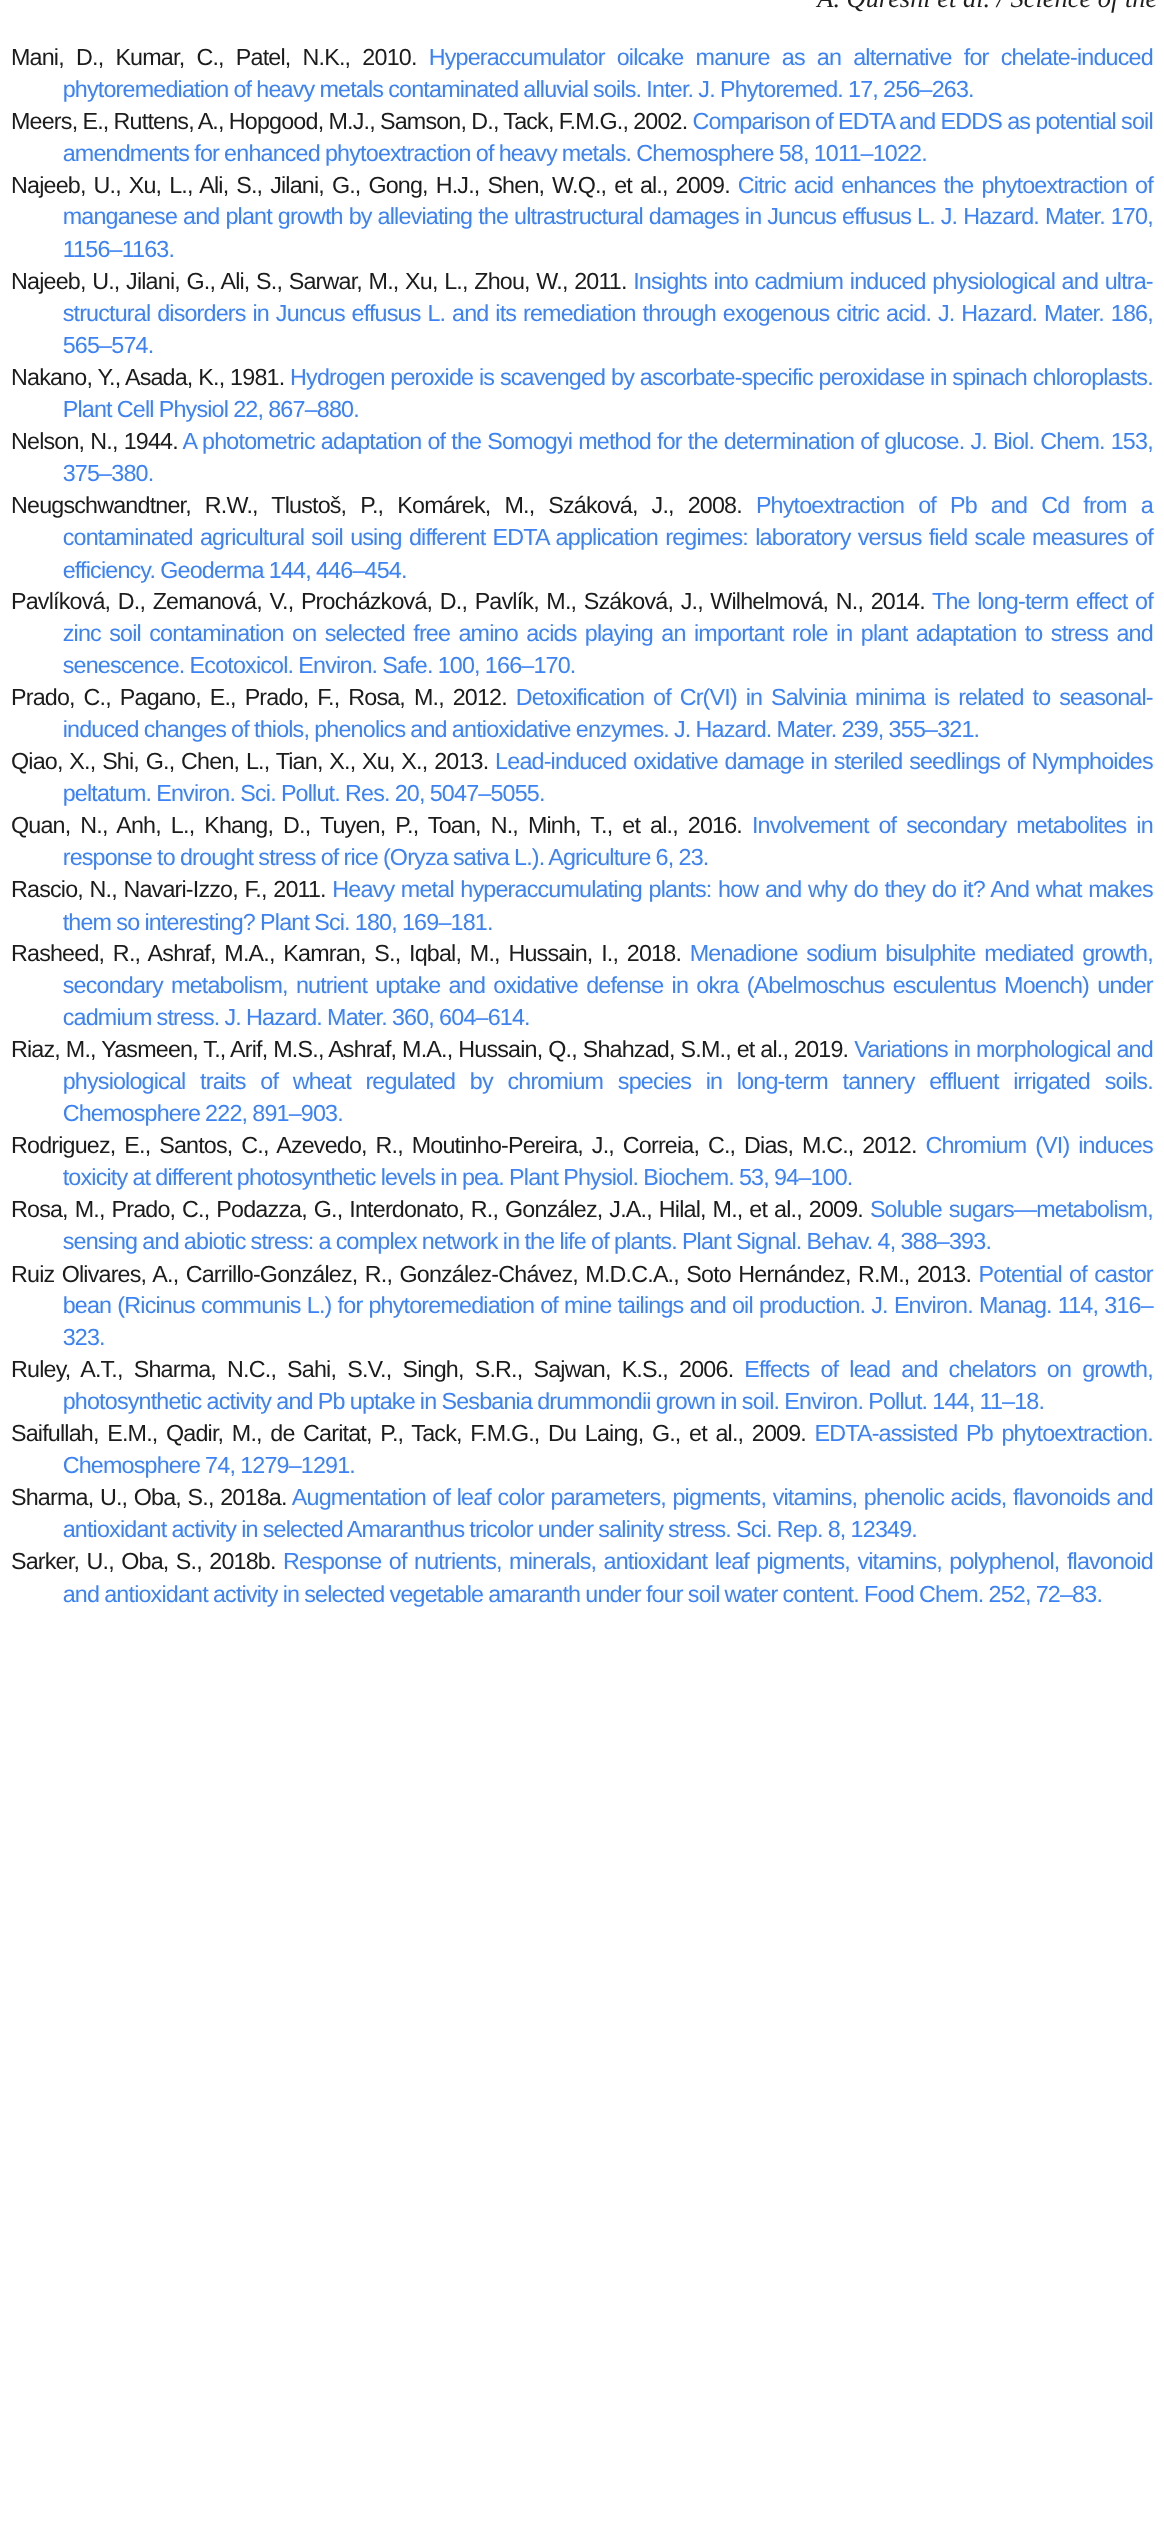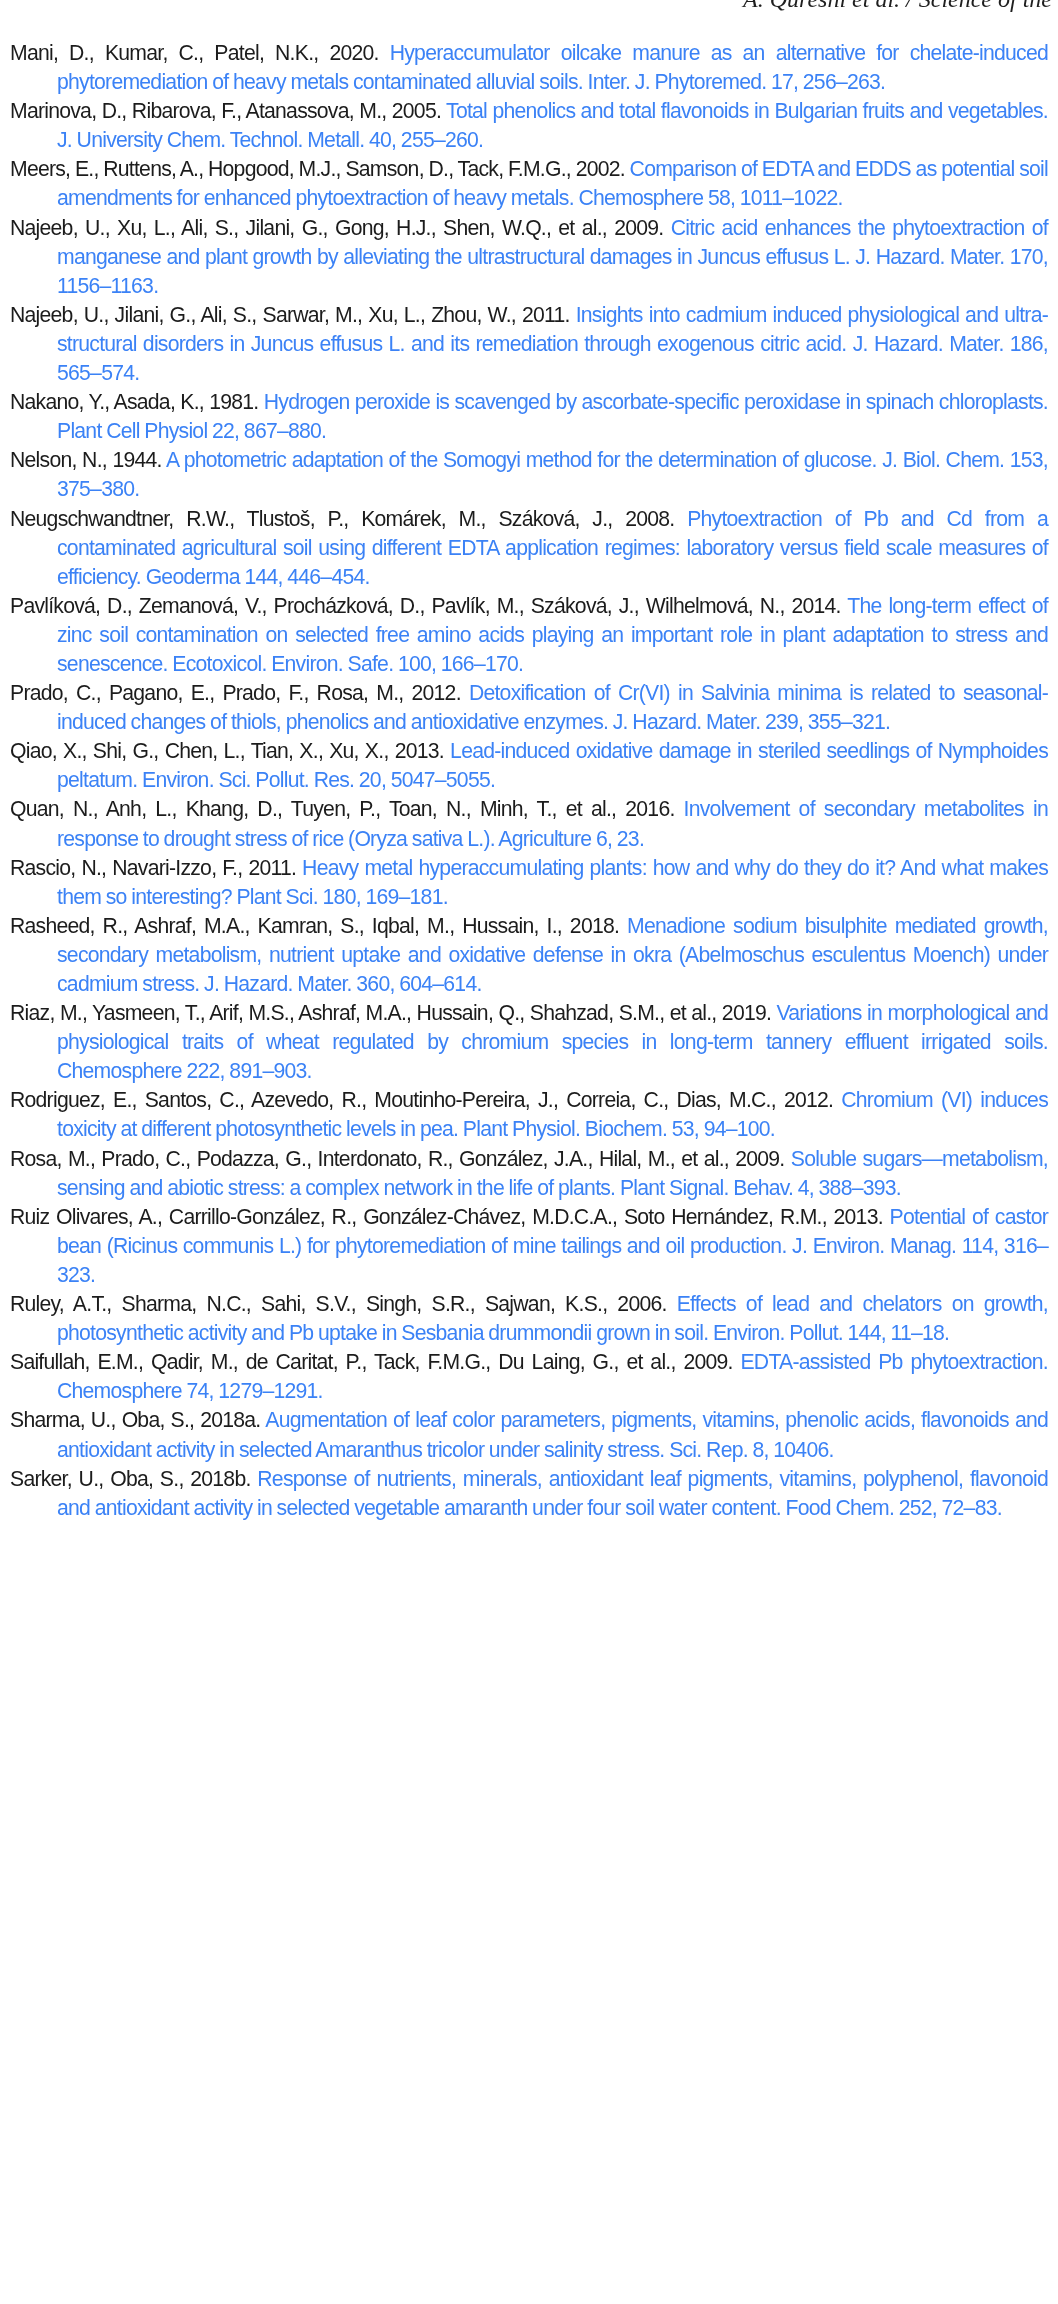--- a/index.html
+++ b/index.html
@@ -29,35 +29,34 @@
   }
   .ref .link { color: #3b82f6; cursor: pointer; }
   .ref .it { }
 </style>
 </head>
 <body>
 
 <div class="running-head">A. Qureshi et al. / Science of the</div>
 
 <div class="refs" id="refs">
-    <div class="ref"><span>Mani, D., Kumar, C., Patel, N.K., 2020. </span><span class="link"><span>Hyperaccumulator oilcake manure as an alternative for chelate-induced phytoremediation of heavy metals contaminated alluvial soils. Inter. J. Phytoremed. 17, 256–263.</span></span></div>
-    <div class="ref"><span>Marinova, D., Ribarova, F., Atanassova, M., 2005. </span><span class="link"><span>Total phenolics and total flavonoids in Bulgarian fruits and vegetables. J. University Chem. Technol. Metall. 40, 255–260.</span></span></div>
+    <div class="ref"><span>Mani, D., Kumar, C., Patel, N.K., 2010. </span><span class="link"><span>Hyperaccumulator oilcake manure as an alternative for chelate-induced phytoremediation of heavy metals contaminated alluvial soils. Inter. J. Phytoremed. 17, 256–263.</span></span></div>
     <div class="ref"><span>Meers, E., Ruttens, A., Hopgood, M.J., Samson, D., Tack, F.M.G., 2002. </span><span class="link"><span>Comparison of EDTA and EDDS as potential soil amendments for enhanced phytoextraction of heavy metals. Chemosphere 58, 1011–1022.</span></span></div>
     <div class="ref"><span>Najeeb, U., Xu, L., Ali, S., Jilani, G., Gong, H.J., Shen, W.Q., et al., 2009. </span><span class="link"><span>Citric acid enhances the phytoextraction of manganese and plant growth by alleviating the ultrastructural damages in </span><span class="it">Juncus effusus</span><span> L. J. Hazard. Mater. 170, 1156–1163.</span></span></div>
     <div class="ref"><span>Najeeb, U., Jilani, G., Ali, S., Sarwar, M., Xu, L., Zhou, W., 2011. </span><span class="link"><span>Insights into cadmium in­duced physiological and ultra-structural disorders in </span><span class="it">Juncus effusus</span><span> L. and its remedi­ation through exogenous citric acid. J. Hazard. Mater. 186, 565–574.</span></span></div>
     <div class="ref"><span>Nakano, Y., Asada, K., 1981. </span><span class="link"><span>Hydrogen peroxide is scavenged by ascorbate-specific perox­idase in spinach chloroplasts. Plant Cell Physiol 22, 867–880.</span></span></div>
     <div class="ref"><span>Nelson, N., 1944. </span><span class="link"><span>A photometric adaptation of the Somogyi method for the determination of glucose. J. Biol. Chem. 153, 375–380.</span></span></div>
     <div class="ref"><span>Neugschwandtner, R.W., Tlustoš, P., Komárek, M., Száková, J., 2008. </span><span class="link"><span>Phytoextraction of Pb and Cd from a contaminated agricultural soil using different EDTA application re­gimes: laboratory versus field scale measures of efficiency. Geoderma 144, 446–454.</span></span></div>
     <div class="ref"><span>Pavlíková, D., Zemanová, V., Procházková, D., Pavlík, M., Száková, J., Wilhelmová, N., 2014. </span><span class="link"><span>The long-term effect of zinc soil contamination on selected free amino acids playing an important role in plant adaptation to stress and senescence. Ecotoxicol. Environ. Safe. 100, 166–170.</span></span></div>
     <div class="ref"><span>Prado, C., Pagano, E., Prado, F., Rosa, M., 2012. </span><span class="link"><span>Detoxification of Cr(VI) in Salvinia minima is related to seasonal-induced changes of thiols, phenolics and antioxidative en­zymes. J. Hazard. Mater. 239, 355–321.</span></span></div>
     <div class="ref"><span>Qiao, X., Shi, G., Chen, L., Tian, X., Xu, X., 2013. </span><span class="link"><span>Lead-induced oxidative damage in steriled seedlings of </span><span class="it">Nymphoides peltatum</span><span>. Environ. Sci. Pollut. Res. 20, 5047–5055.</span></span></div>
     <div class="ref"><span>Quan, N., Anh, L., Khang, D., Tuyen, P., Toan, N., Minh, T., et al., 2016. </span><span class="link"><span>Involvement of sec­ondary metabolites in response to drought stress of rice (</span><span class="it">Oryza sativa</span><span> L.). Agriculture 6, 23.</span></span></div>
     <div class="ref"><span>Rascio, N., Navari-Izzo, F., 2011. </span><span class="link"><span>Heavy metal hyperaccumulating plants: how and why do they do it? And what makes them so interesting? Plant Sci. 180, 169–181.</span></span></div>
     <div class="ref"><span>Rasheed, R., Ashraf, M.A., Kamran, S., Iqbal, M., Hussain, I., 2018. </span><span class="link"><span>Menadione sodium bisulphite mediated growth, secondary metabolism, nutrient uptake and oxidative defense in okra (</span><span class="it">Abelmoschus esculentus</span><span> Moench) under cadmium stress. J. Hazard. Mater. 360, 604–614.</span></span></div>
     <div class="ref"><span>Riaz, M., Yasmeen, T., Arif, M.S., Ashraf, M.A., Hussain, Q., Shahzad, S.M., et al., 2019. </span><span class="link"><span>Var­iations in morphological and physiological traits of wheat regulated by chromium species in long-term tannery effluent irrigated soils. Chemosphere 222, 891–903.</span></span></div>
     <div class="ref"><span>Rodriguez, E., Santos, C., Azevedo, R., Moutinho-Pereira, J., Correia, C., Dias, M.C., 2012. </span><span class="link"><span>Chromium (VI) induces toxicity at different photosynthetic levels in pea. Plant Phys­iol. Biochem. 53, 94–100.</span></span></div>
     <div class="ref"><span>Rosa, M., Prado, C., Podazza, G., Interdonato, R., González, J.A., Hilal, M., et al., 2009. </span><span class="link"><span>Soluble sugars—metabolism, sensing and abiotic stress: a complex network in the life of plants. Plant Signal. Behav. 4, 388–393.</span></span></div>
     <div class="ref"><span>Ruiz Olivares, A., Carrillo-González, R., González-Chávez, M.D.C.A., Soto Hernández, R.M., 2013. </span><span class="link"><span>Potential of castor bean (</span><span class="it">Ricinus communis</span><span> L.) for phytoremediation of mine tailings and oil production. J. Environ. Manag. 114, 316–323.</span></span></div>
     <div class="ref"><span>Ruley, A.T., Sharma, N.C., Sahi, S.V., Singh, S.R., Sajwan, K.S., 2006. </span><span class="link"><span>Effects of lead and che­lators on growth, photosynthetic activity and Pb uptake in </span><span class="it">Sesbania drummondii</span><span> grown in soil. Environ. Pollut. 144, 11–18.</span></span></div>
     <div class="ref"><span>Saifullah, E.M., Qadir, M., de Caritat, P., Tack, F.M.G., Du Laing, G., et al., 2009. </span><span class="link"><span>EDTA-assisted Pb phytoextraction. Chemosphere 74, 1279–1291.</span></span></div>
-    <div class="ref"><span>Sharma, U., Oba, S., 2018a. </span><span class="link"><span>Augmentation of leaf color parameters, pigments, vitamins, phe­nolic acids, flavonoids and antioxidant activity in selected </span><span class="it">Amaranthus tricolor</span><span> under salinity stress. Sci. Rep. 8, 10406.</span></span></div>
+    <div class="ref"><span>Sharma, U., Oba, S., 2018a. </span><span class="link"><span>Augmentation of leaf color parameters, pigments, vitamins, phe­nolic acids, flavonoids and antioxidant activity in selected </span><span class="it">Amaranthus tricolor</span><span> under salinity stress. Sci. Rep. 8, 12349.</span></span></div>
     <div class="ref"><span>Sarker, U., Oba, S., 2018b. </span><span class="link"><span>Response of nutrients, minerals, antioxidant leaf pigments, vita­mins, polyphenol, flavonoid and antioxidant activity in selected vegetable amaranth under four soil water content. Food Chem. 252, 72–83.</span></span></div>
   </div>
 
 </body></html>

